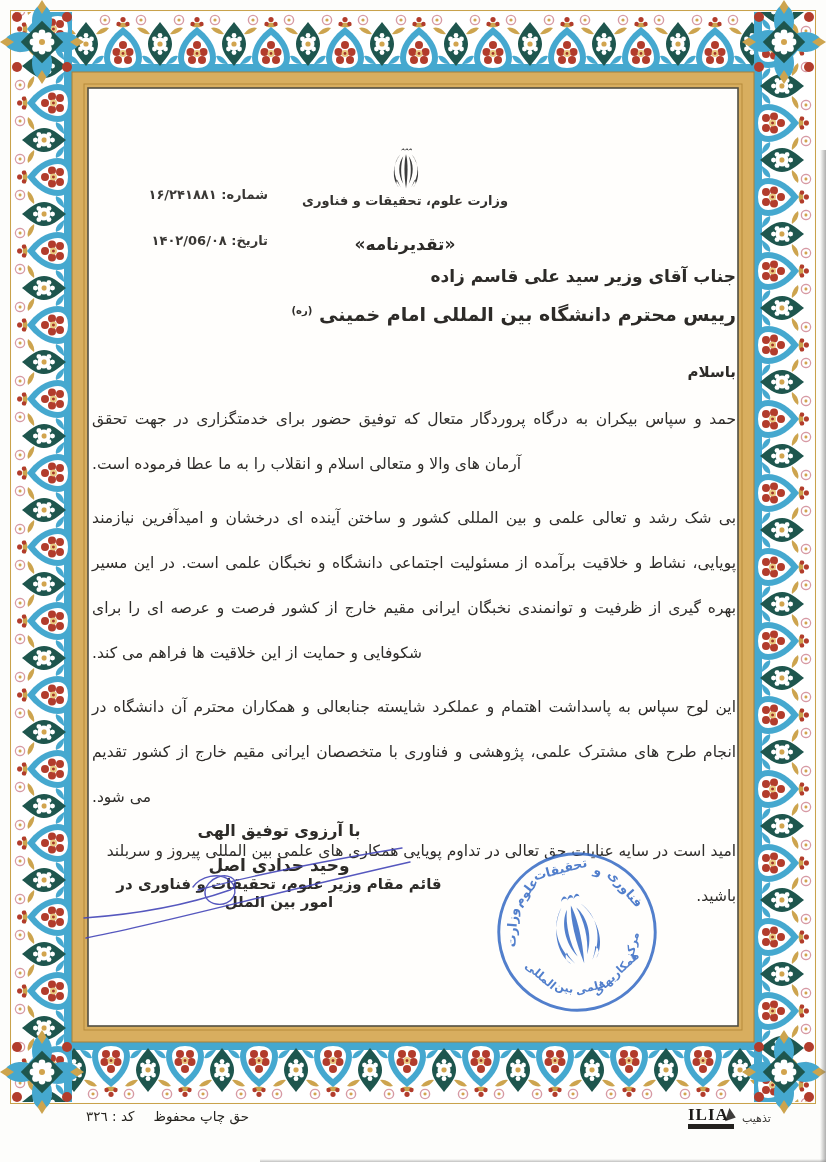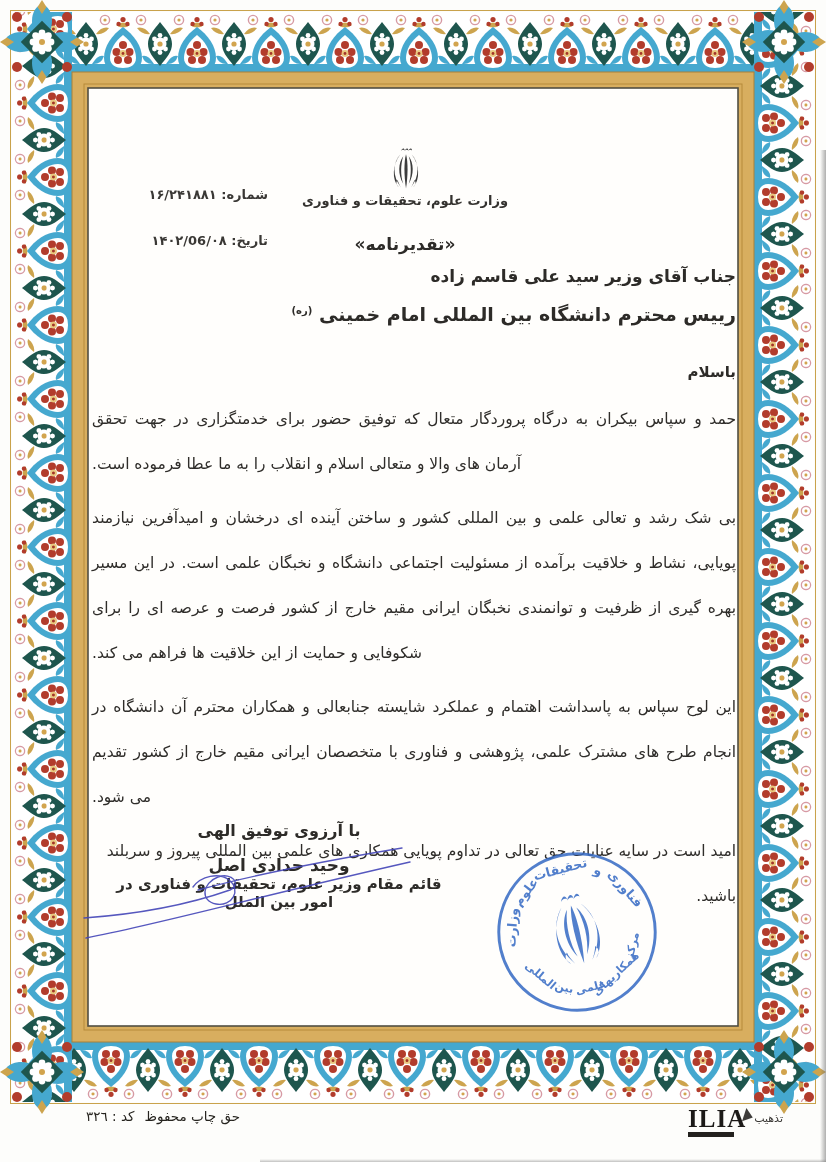--- a/index.html
+++ b/index.html
@@ -15,24 +15,24 @@
   .body-text{left:92px;right:90px;top:397px;}
   .body-text p{margin:0 0 9px 0;font-size:15.5px;line-height:45px;font-weight:500;
                text-align:justify;text-align-last:left;color:#2f2d2a;}
   .body-text p.single-right{text-align:right;text-align-last:right;}
   .sig-block{left:98px;top:821px;width:362px;text-align:center;color:#2d2b28;}
   .sig-wish{font-size:16px;font-weight:bold;margin-bottom:15px;}
   .sig-name{font-size:17px;font-weight:bold;margin-bottom:0;}
   .sig-title{font-size:15px;font-weight:bold;margin-bottom:12px;}
   .stamp-wrap{left:489px;top:844px;width:176px;height:176px;transform:rotate(-13deg);}
   .sig-scribble{left:80px;top:826px;}
-  .footer-left{left:86px;top:1108px;display:flex;gap:10px;font-size:13.5px;color:#26241f;direction:ltr;}
+  .footer-left{left:86px;top:1108px;display:flex;gap:19px;font-size:13.5px;color:#26241f;direction:ltr;}
   .ilia{left:688px;top:1106px;display:flex;align-items:flex-start;gap:8px;direction:ltr;}
   .ilia-logo{display:flex;flex-direction:column;align-items:flex-start;line-height:1;}
-  .ilia-text{font-family:"Liberation Serif",serif;font-weight:bold;font-size:25px;letter-spacing:1px;color:#1c1a18;position:relative;}
+  .ilia-text{font-family:"Liberation Serif",serif;font-weight:bold;font-size:17px;letter-spacing:1px;color:#1c1a18;position:relative;}
   .ilia-tri{position:absolute;right:-7px;top:3px;width:0;height:0;border-left:9px solid #1c1a18;border-top:7px solid transparent;border-bottom:7px solid transparent;transform:rotate(18deg);opacity:.85;}
   .ilia-bar{width:46px;height:5px;background:#23211e;margin-top:1px;}
   .tazhib{font-size:11px;color:#3a3835;margin-top:6px;}
   .scan-edge-right{right:0;top:150px;bottom:0;width:6px;
      background:linear-gradient(to right,rgba(110,110,110,0),rgba(110,110,110,.55));}
   .scan-edge-bottom{right:0;bottom:0;left:260px;height:3px;
      background:linear-gradient(to bottom,rgba(120,120,120,0),rgba(120,120,120,.45));}
   sup{font-size:10px;}
 </style>
 </head>

